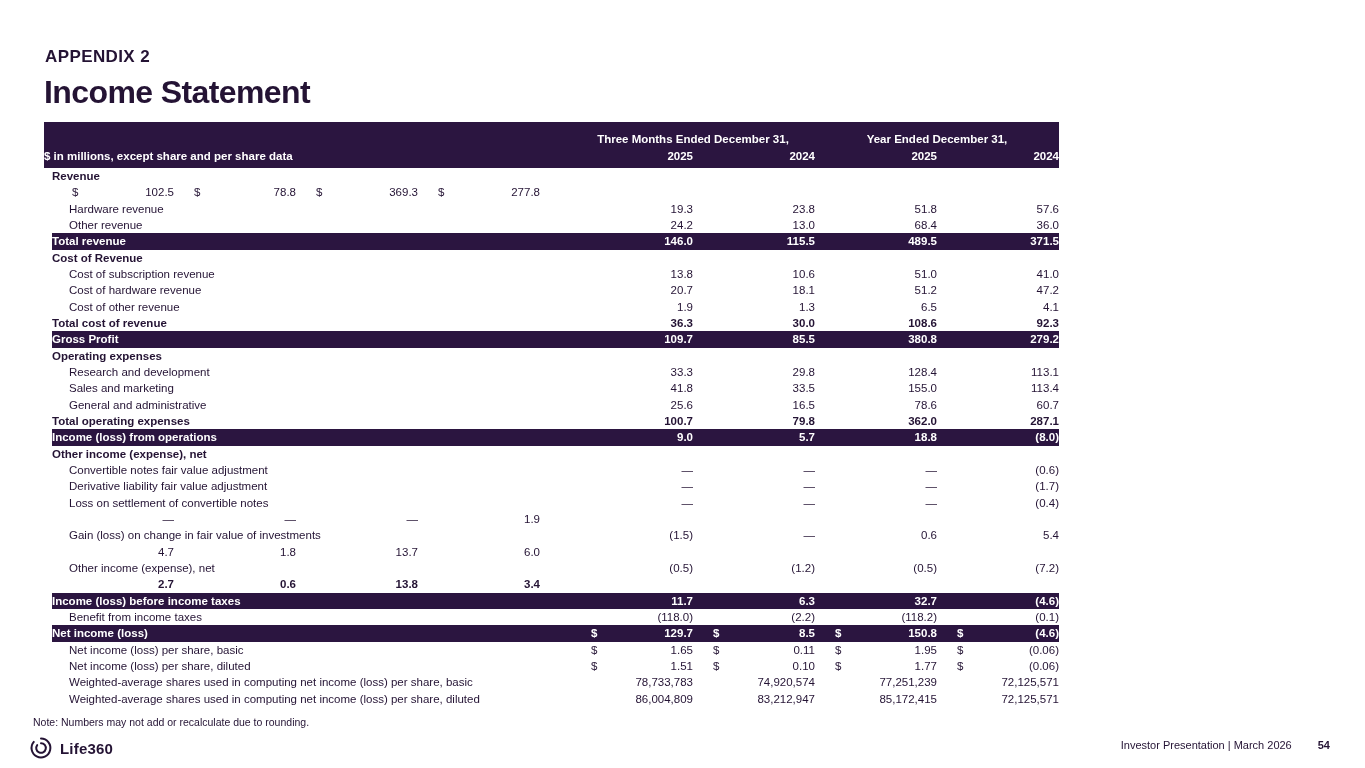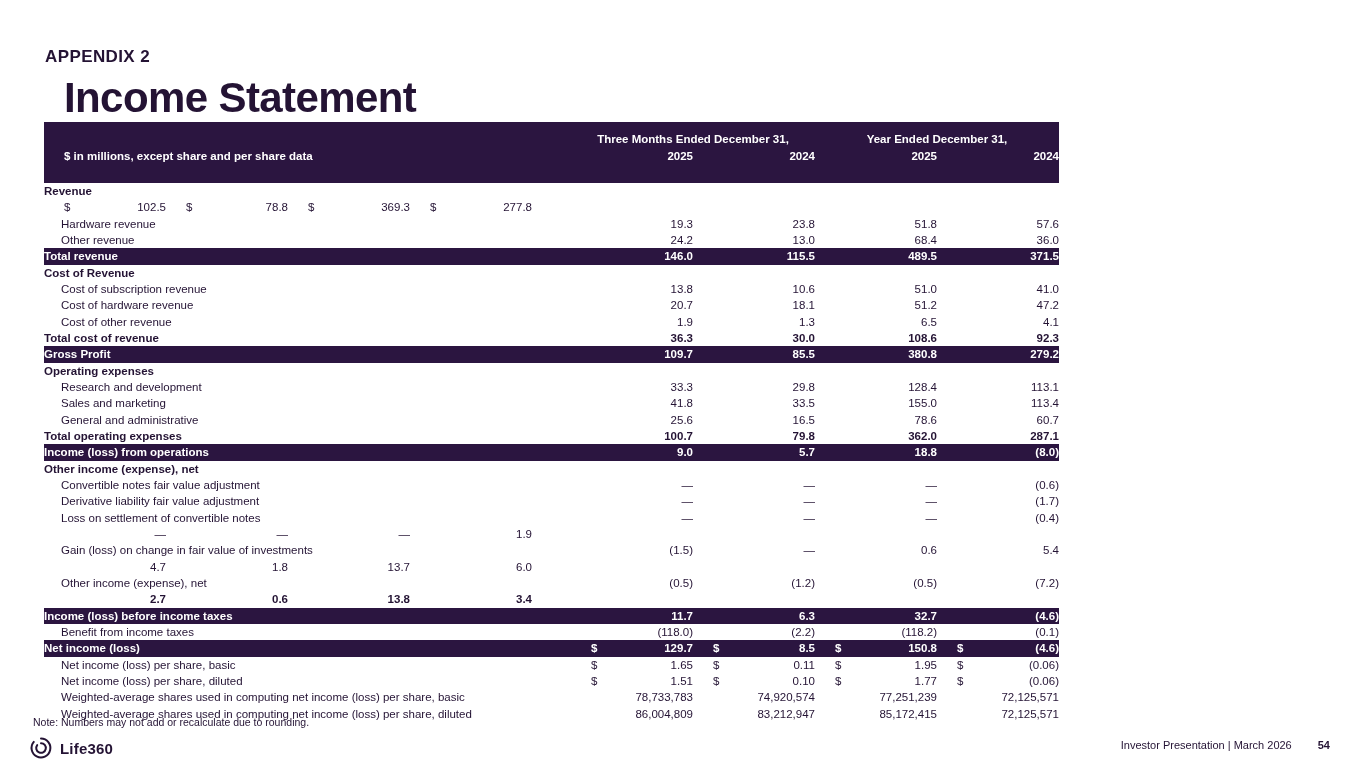--- a/index.html
+++ b/index.html
@@ -17,47 +17,47 @@
   }
   .slide { position: absolute; inset: 0; }
 
   .eyebrow {
     position: absolute; left: 45px; top: 47px;
     font-size: 17px; font-weight: 700; letter-spacing: 0.4px;
     color: var(--ink);
   }
   .title {
     position: absolute; left: 44px; top: 74px;
-    font-size: 42px; font-weight: 800; letter-spacing: -0.6px;
+    font-size: 32px; font-weight: 800; letter-spacing: -0.6px;
     color: var(--ink);
-    margin-left: 20px;
   }
 
   .table-wrap {
     position: absolute; left: 44px; top: 122px; width: 1015px;
     font-size: 11.5px;
   }
 
   .thead {
     background: var(--band);
     color: #ffffff;
     font-weight: 700;
-    height: 61px;
+    height: 46px;
   }
   .group-row { display: flex; align-items: flex-end; height: 24px; }
   .group-row .spacer { flex: 1; }
   .group-cell { width: 244px; text-align: center; padding-bottom: 1px; }
   .year-row { display: flex; align-items: center; height: 22px; }
-  .year-row .units { flex: 1; padding-bottom: 2px; padding-left: 20px; }
+  .year-row .units { flex: 1; padding-bottom: 2px; }
   .year-cell { width: 122px; text-align: right; padding-bottom: 2px; }
 
   .row {
     display: flex; align-items: flex-end;
     height: 16.33px;
     line-height: 16.33px;
+    margin-left: 8px;
   }
   .row .label { flex: 1; white-space: nowrap; }
   .row .label.indent { padding-left: 17px; }
   .row .num {
     width: 122px;
     display: flex; align-items: center;
     padding-left: 20px;
   }
   .row .num .val { margin-left: auto; text-align: right; }
   .row.section { font-weight: 700; }

